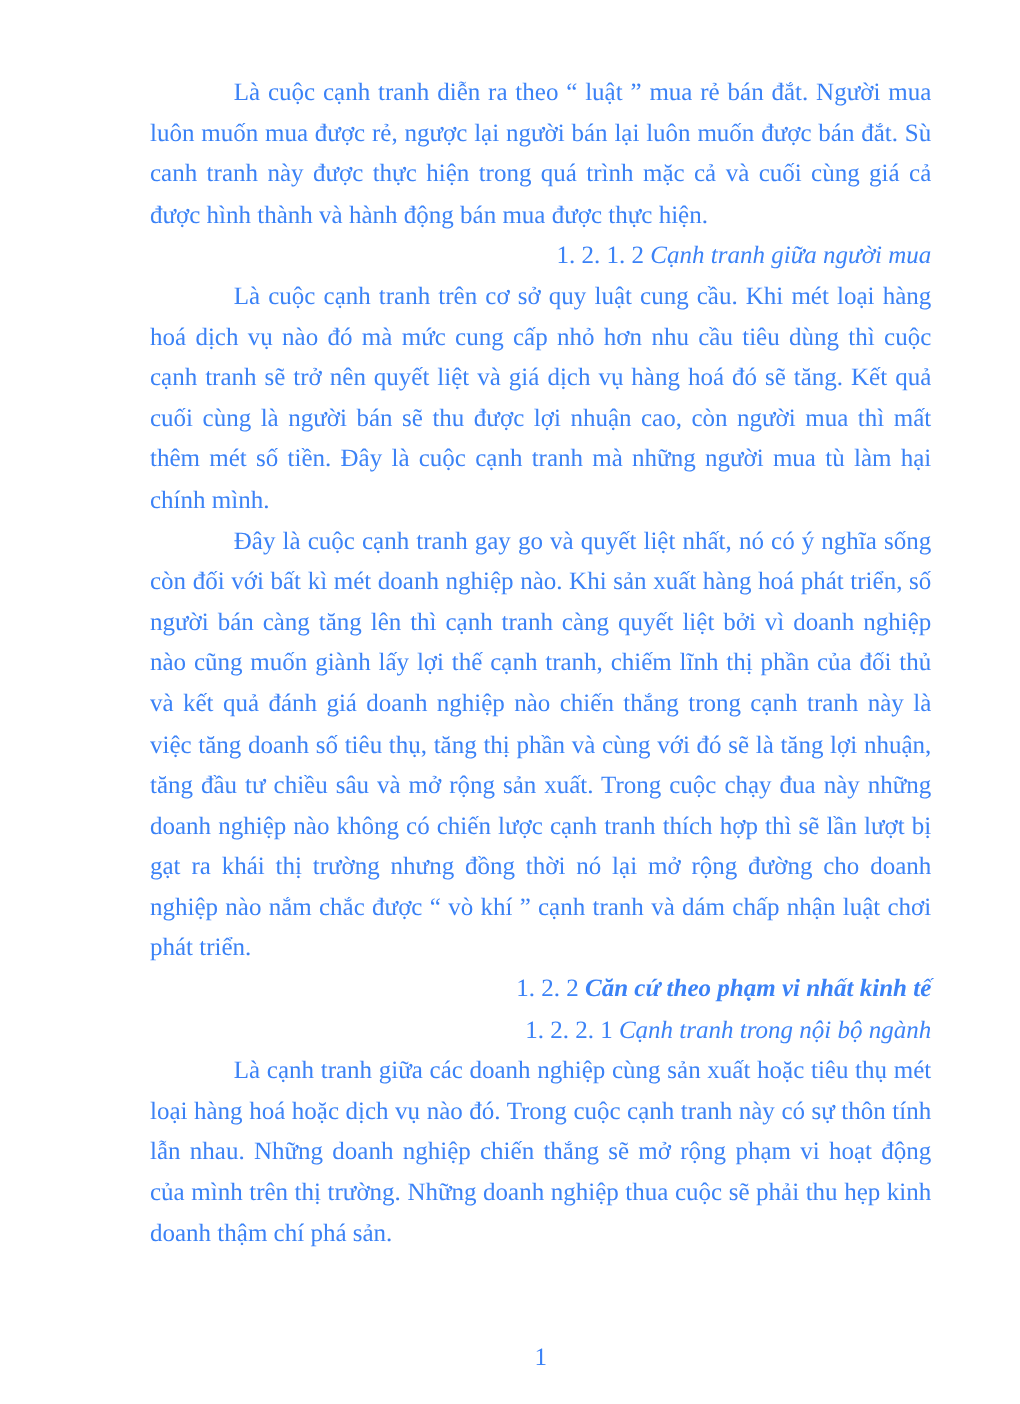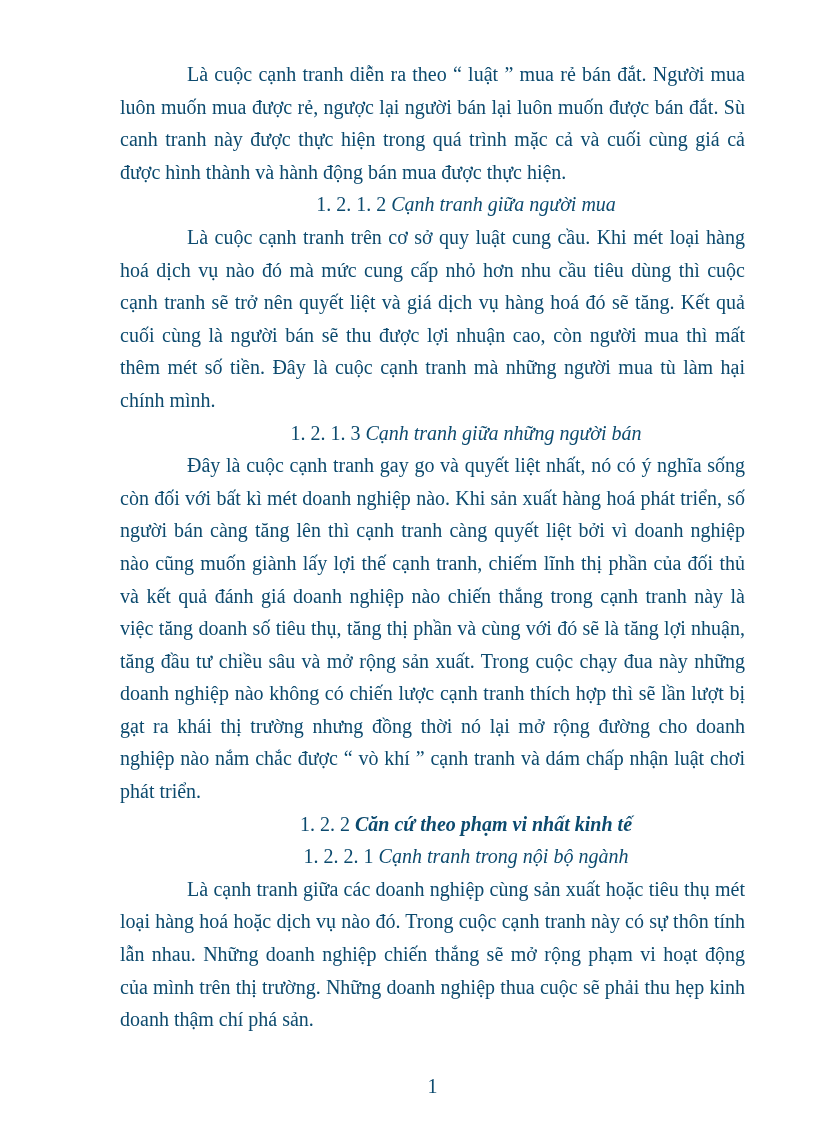--- a/index.html
+++ b/index.html
@@ -7,38 +7,38 @@
     padding: 0;
     background: #ffffff;
   }
   .page {
     position: relative;
     width: 816px;
     height: 1123px;
     background: #ffffff;
     overflow: hidden;
     font-family: "Liberation Serif", "DejaVu Serif", serif;
-    color: #0c4a6e;
+    color: #3b82f6;
   }
   .textblock {
     position: absolute;
     top: 58px;
     left: 120px;
     width: 625px;
     font-size: 20px;
     line-height: 32.6px;
     text-align: justify;
   }
   .textblock p {
     margin: 0;
     padding: 0;
     text-indent: 67px;
   }
   .heading {
-    text-align: center;
+    text-align: right;
   }
   .hnum {
     font-style: normal;
     margin-right: 0.25em;
   }
   .htitle-italic {
     font-style: italic;
   }
   .htitle-bold-italic {
     font-style: italic;
@@ -59,21 +59,20 @@
 
 <div class="page">
   <div class="textblock">
 
     <p>Là cuộc cạnh tranh diễn ra theo “ luật ” mua rẻ bán đắt. Người mua luôn muốn mua được rẻ, ngược lại người bán lại luôn muốn được bán đắt. Sù canh tranh này được thực hiện trong quá trình mặc cả và cuối cùng giá cả được hình thành và hành động bán mua được thực hiện.</p>
 
     <p class="heading"><span class="hnum">1. 2. 1. 2</span><span class="htitle-italic">Cạnh tranh giữa người mua</span></p>
 
     <p>Là cuộc cạnh tranh trên cơ sở quy luật cung cầu. Khi mét loại hàng hoá dịch vụ nào đó mà mức cung cấp nhỏ hơn nhu cầu tiêu dùng thì cuộc cạnh tranh sẽ trở nên quyết liệt và giá dịch vụ hàng hoá đó sẽ tăng. Kết quả cuối cùng là người bán sẽ thu được lợi nhuận cao, còn người mua thì mất thêm mét số tiền. Đây là cuộc cạnh tranh mà những người mua tù làm hại chính mình.</p>
 
-    <p class="heading"><span class="hnum">1. 2. 1. 3</span><span class="htitle-italic">Cạnh tranh giữa những người bán</span></p>
 
     <p>Đây là cuộc cạnh tranh gay go và quyết liệt nhất, nó có ý nghĩa sống còn đối với bất kì mét doanh nghiệp nào. Khi sản xuất hàng hoá phát triển, số người bán càng tăng lên thì cạnh tranh càng quyết liệt bởi vì doanh nghiệp nào cũng muốn giành lấy lợi thế cạnh tranh, chiếm lĩnh thị phần của đối thủ và kết quả đánh giá doanh nghiệp nào chiến thắng trong cạnh tranh này là việc tăng doanh số tiêu thụ, tăng thị phần và cùng với đó sẽ là tăng lợi nhuận, tăng đầu tư chiều sâu và mở rộng sản xuất. Trong cuộc chạy đua này những doanh nghiệp nào không có chiến lược cạnh tranh thích hợp thì sẽ lần lượt bị gạt ra khái thị trường nhưng đồng thời nó lại mở rộng đường cho doanh nghiệp nào nắm chắc được “ vò khí ” cạnh tranh và dám chấp nhận luật chơi phát triển.</p>
 
     <p class="heading"><span class="hnum">1. 2. 2</span><span class="htitle-bold-italic">Căn cứ theo phạm vi nhất kinh tế</span></p>
 
 
     <p class="heading"><span class="hnum">1. 2. 2. 1</span><span class="htitle-italic">Cạnh tranh trong nội bộ ngành</span></p>
 
     <p>Là cạnh tranh giữa các doanh nghiệp cùng sản xuất hoặc tiêu thụ mét loại hàng hoá hoặc dịch vụ nào đó. Trong cuộc cạnh tranh này có sự thôn tính lẫn nhau. Những doanh nghiệp chiến thắng sẽ mở rộng phạm vi hoạt động của mình trên thị trường. Những doanh nghiệp thua cuộc sẽ phải thu hẹp kinh doanh thậm chí phá sản.</p>
 

